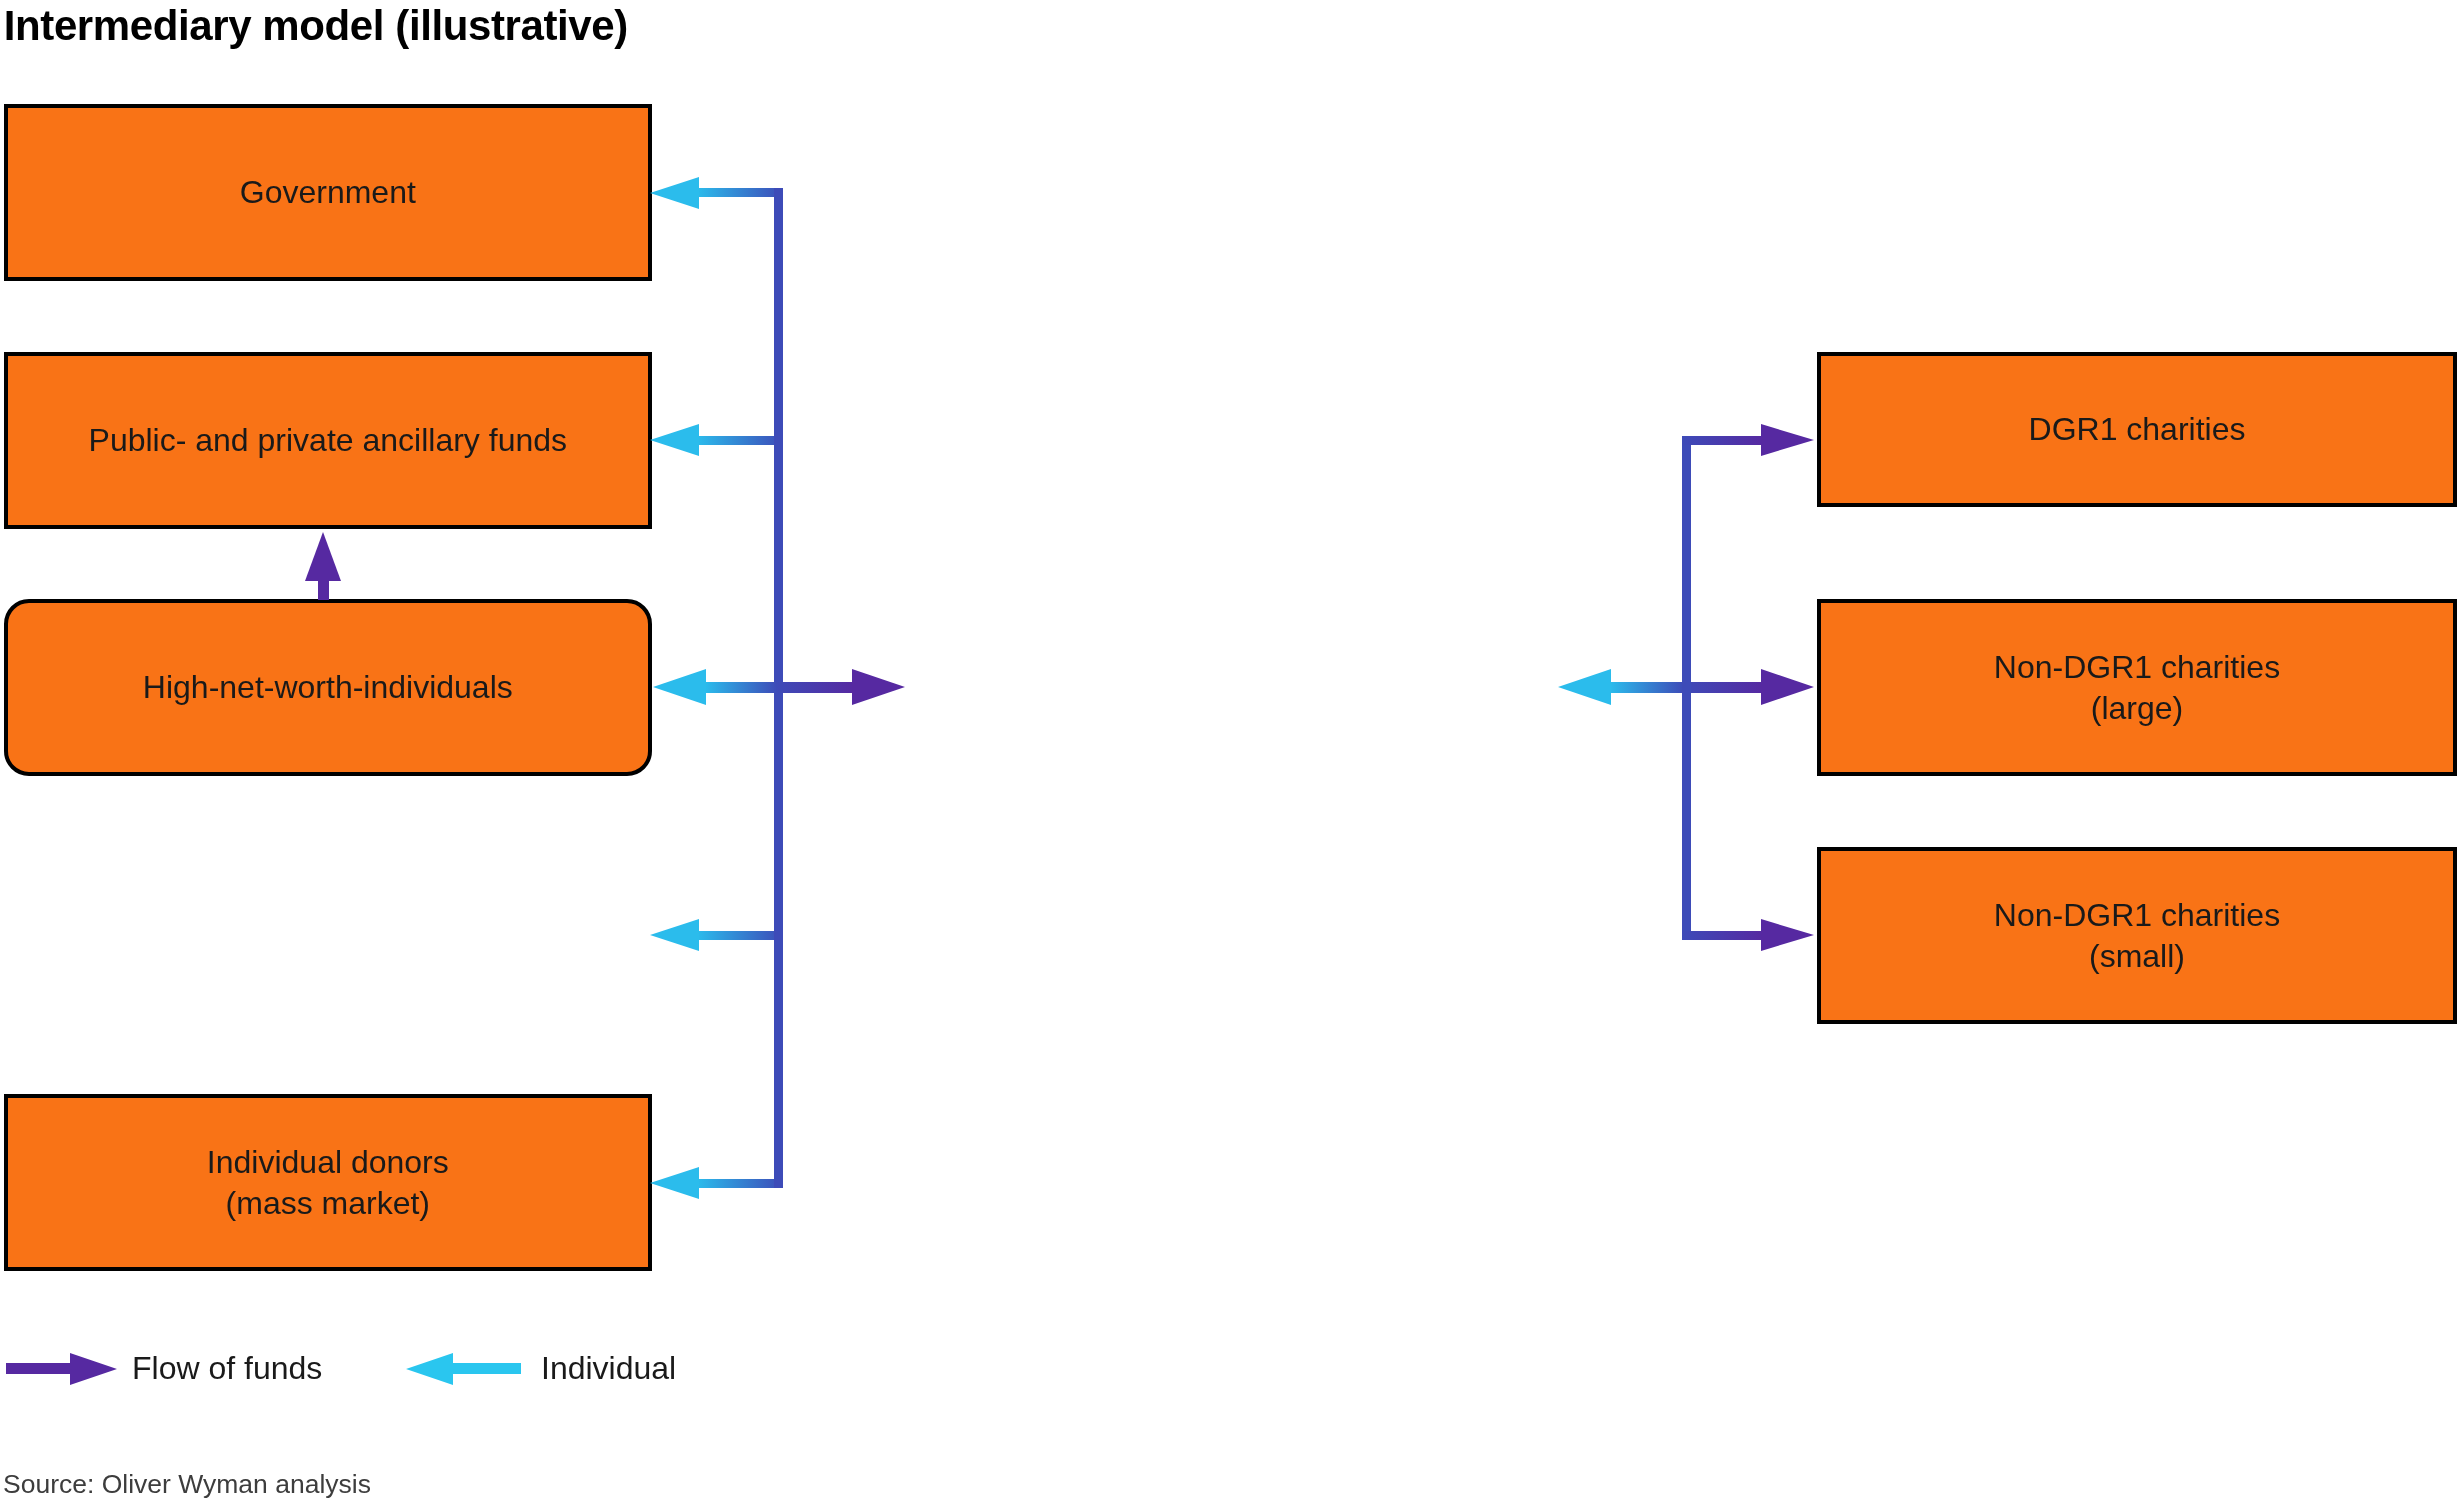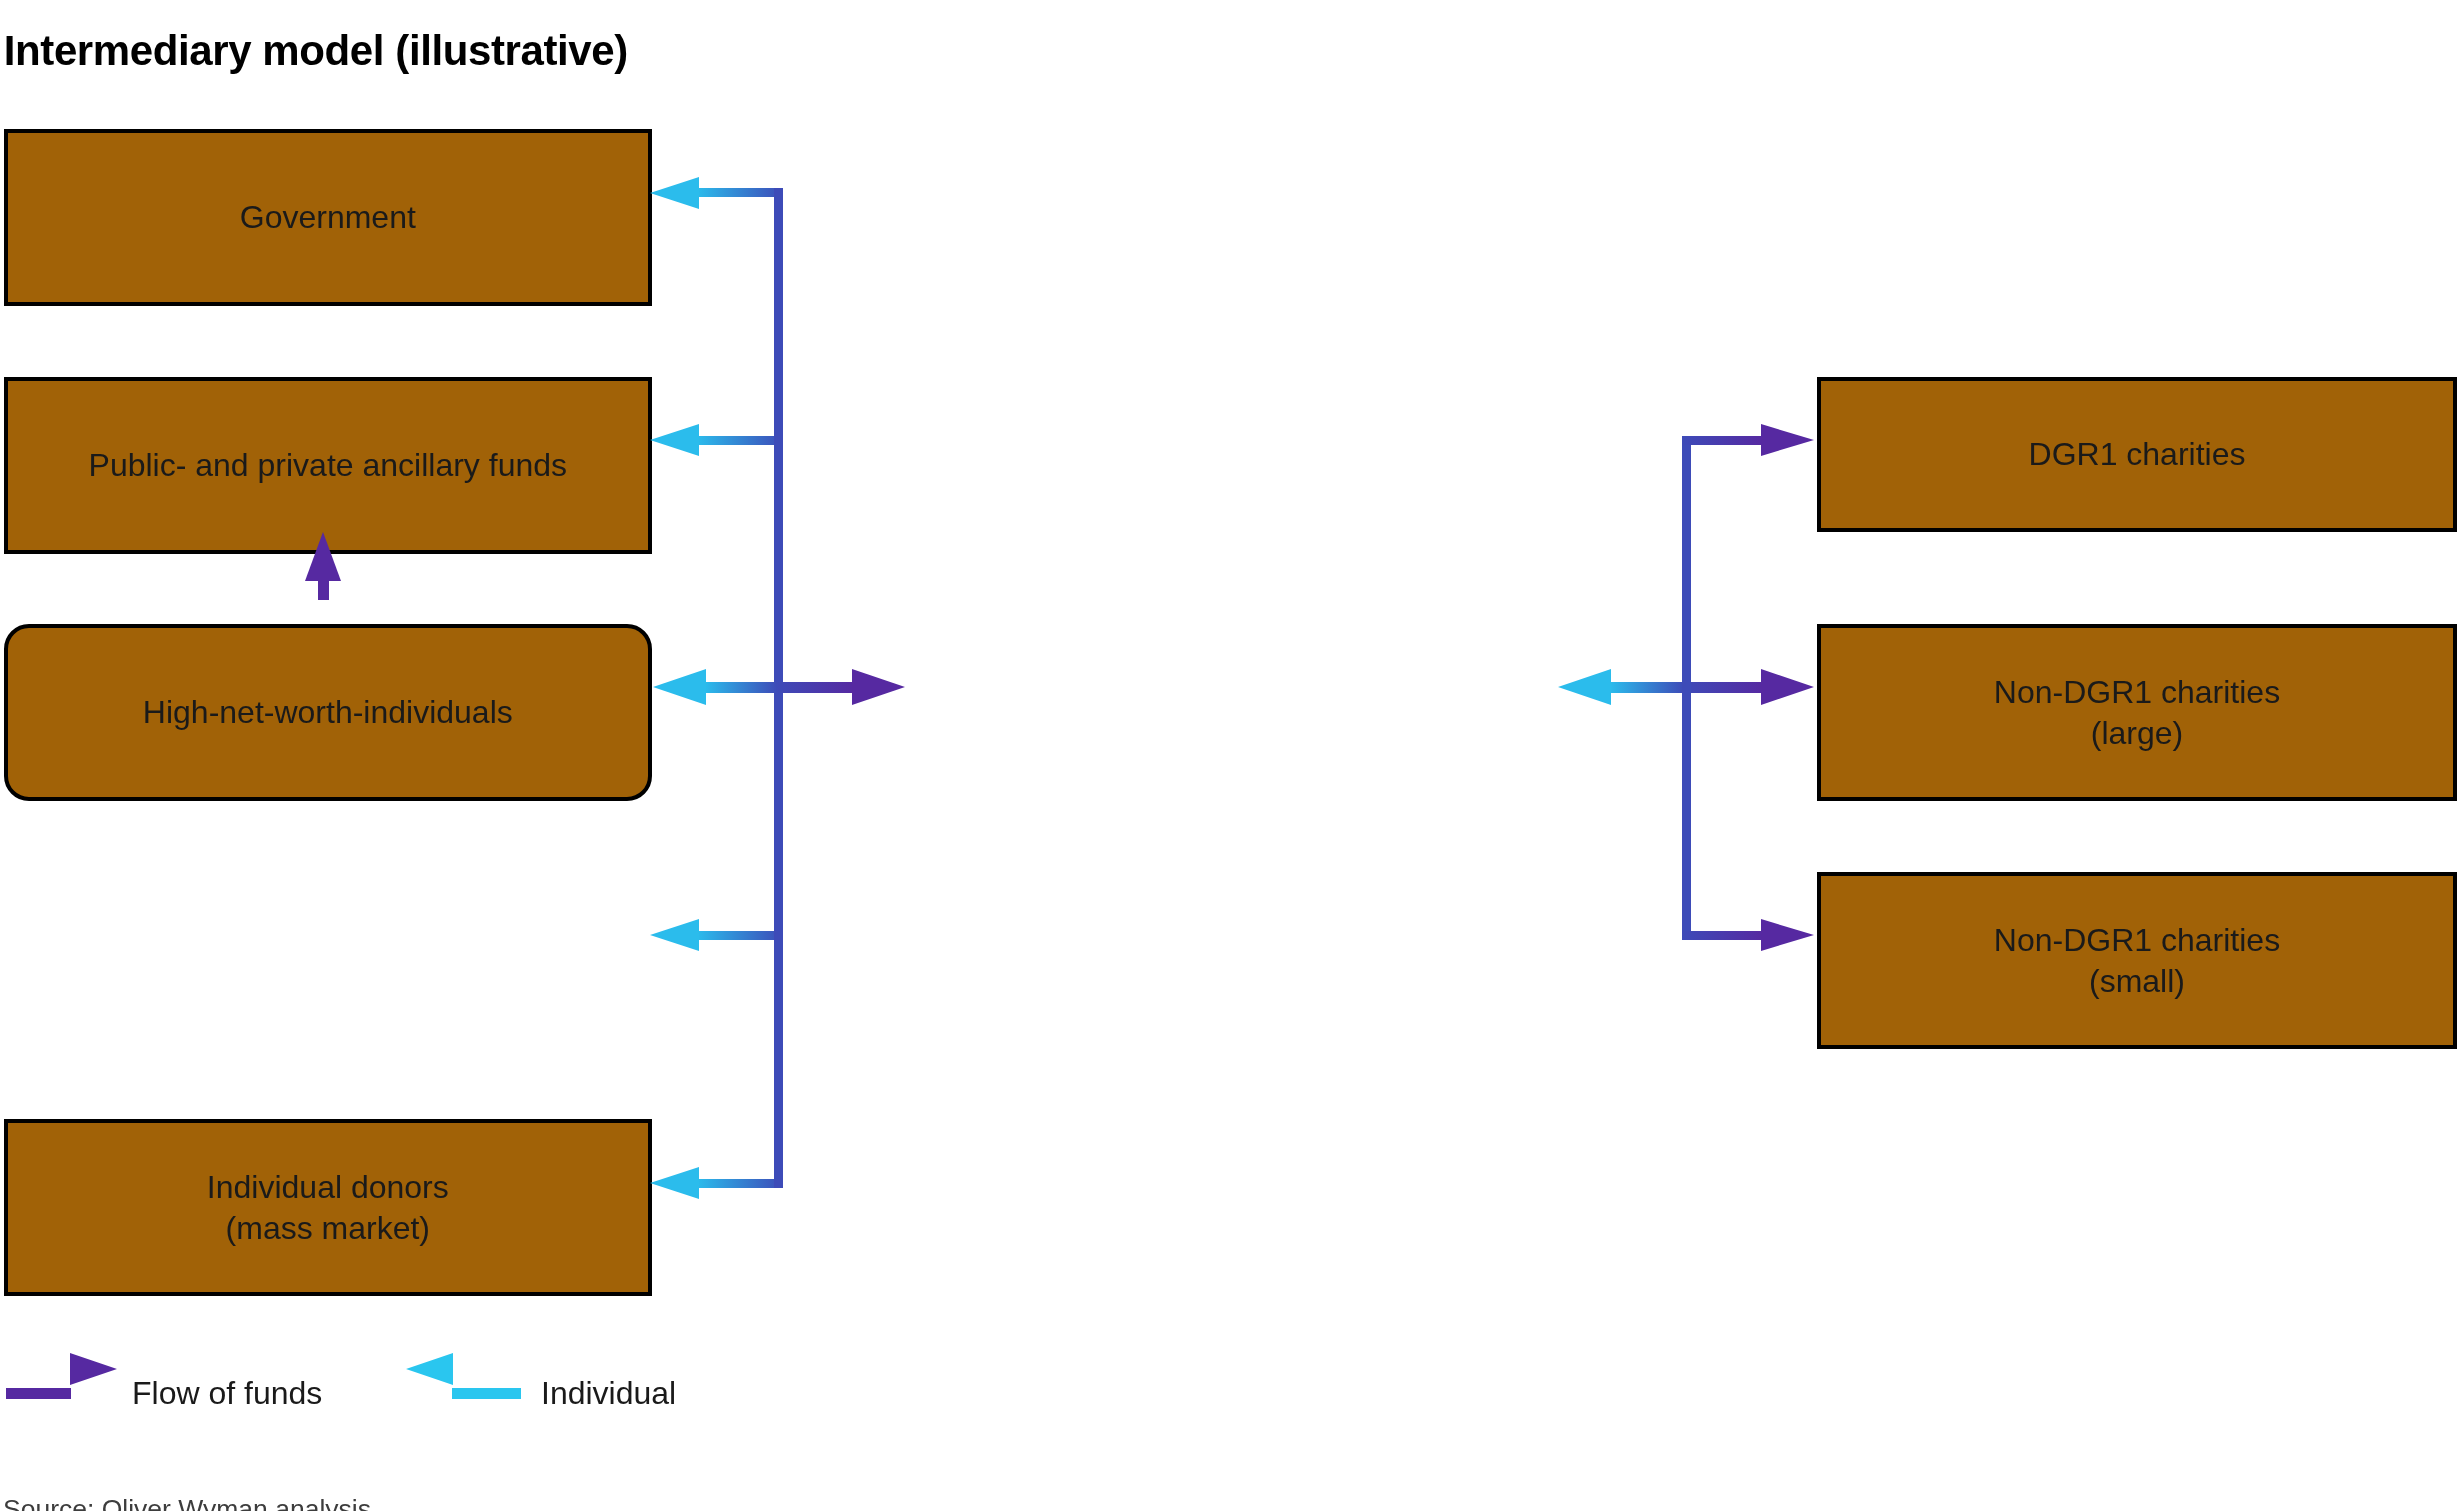--- a/index.html
+++ b/index.html
@@ -4,33 +4,33 @@
 <style>
   html, body { margin: 0; padding: 0; background: #ffffff; }
   #canvas {
     position: relative;
     width: 2462px;
     height: 1511px;
     background: #ffffff;
     font-family: "Liberation Sans", sans-serif;
     overflow: hidden;
   }
-  .abs { position: absolute; margin-top: 25px; }
+  .abs { position: absolute; }
   #title {
     left: 3.8px; top: 0px;
     font-size: 42px;
     font-weight: 700;
     color: #000000;
     letter-spacing: -0.4px;
     line-height: 1.25;
   }
   .box {
     box-sizing: border-box;
     border: 4.5px solid #000000;
-    background: #a16207;
+    background: #f97316;
     display: flex;
     align-items: center;
     justify-content: center;
     text-align: center;
     font-size: 32px;
     line-height: 1.28;
     color: #1a1a1a;
     white-space: pre-line;
   }
   

